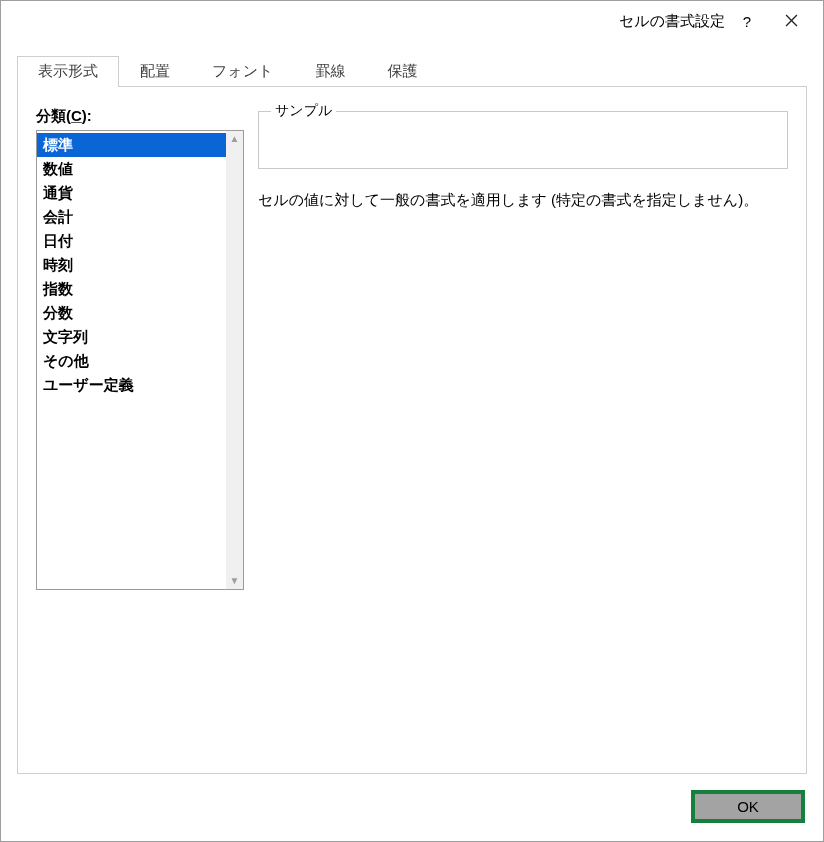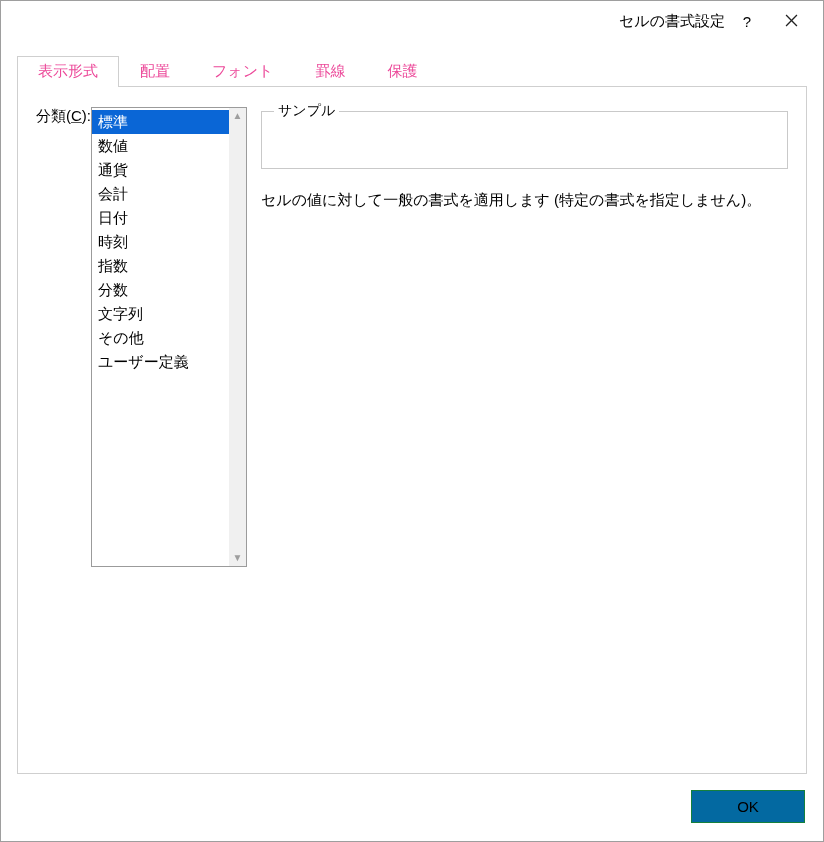--- a/index.html
+++ b/index.html
@@ -52,21 +52,21 @@
     z-index: 1;
   }
   .tab {
     padding: 5px 20px 6px 20px;
     border: 1px solid transparent;
     border-bottom: none;
     cursor: pointer;
     font-size: 15px;
     position: relative;
     z-index: 0;
-    color: #ec4899;
+    color: #404040;
   }
   .tab.active {
     border-color: #cfcfcf;
     background: #fff;
     z-index: 2;
   }
   .tabcontent-frame {
     border: 1px solid #cfcfcf;
     border-top: none;
     margin: 0 16px 16px 16px;
@@ -79,24 +79,25 @@
   .cat-label { font-size: 15px; margin-bottom: 4px; }
   .cat-label .mnemonic { text-decoration: underline; text-decoration-color: #555; }
   .body-row {
     display: flex;
     gap: 14px;
     flex: 1;
     min-height: 0;
   }
   .listbox-wrap {
     display: flex;
-    flex-direction: row;
+    flex-direction: column;
+    font-weight: bold;
   }
   .listbox {
-    width: 156px;
+    width: 208px;
     height: 460px;
     border: 1px solid #9b9b9b;
     background: #fff;
     display: flex;
     justify-content: flex-end;
   }
   .listbox-items {
     flex: 1;
     overflow: hidden;
     padding: 2px 0;
@@ -154,22 +155,22 @@
   .btn {
     min-width: 114px;
     height: 33px;
     border: 1px solid #a0a0a0;
     background: #e5e5e5;
     font-family: inherit;
     font-size: 15px;
     cursor: pointer;
   }
   .btn.primary {
-    border: 1px solid #15803d;
-    background: #0369a1;
+    border: 4px solid #15803d;
+    background: #a3a3a3;
   }
 </style>
 </head>
 <body>
 
 <div class="titlebar">
   <span class="title">セルの書式設定</span>
   <div class="help-btn">
     <span>?</span>
   </div>

